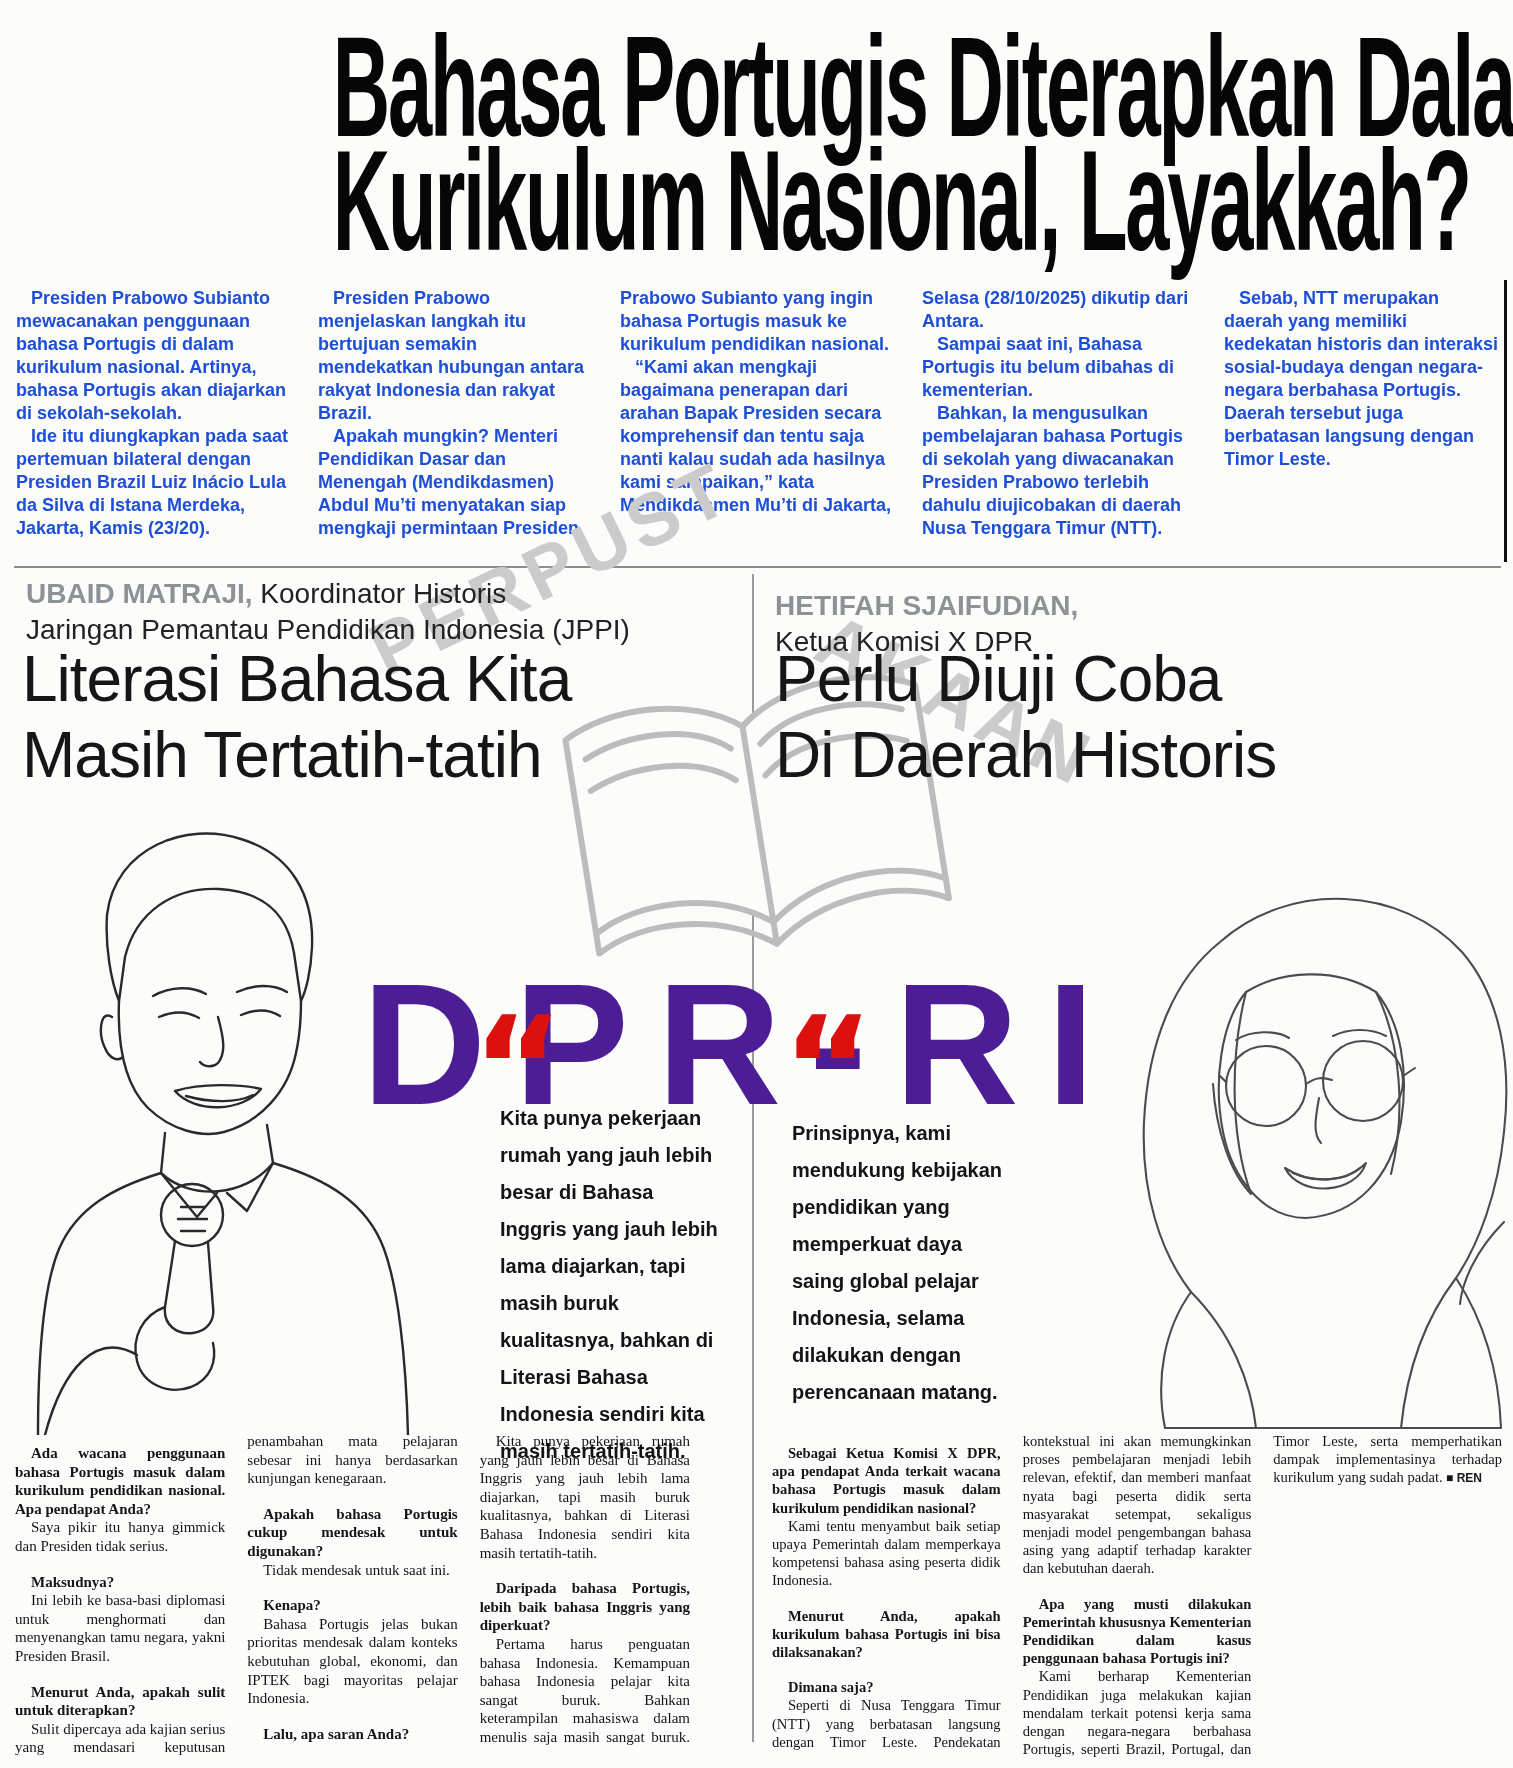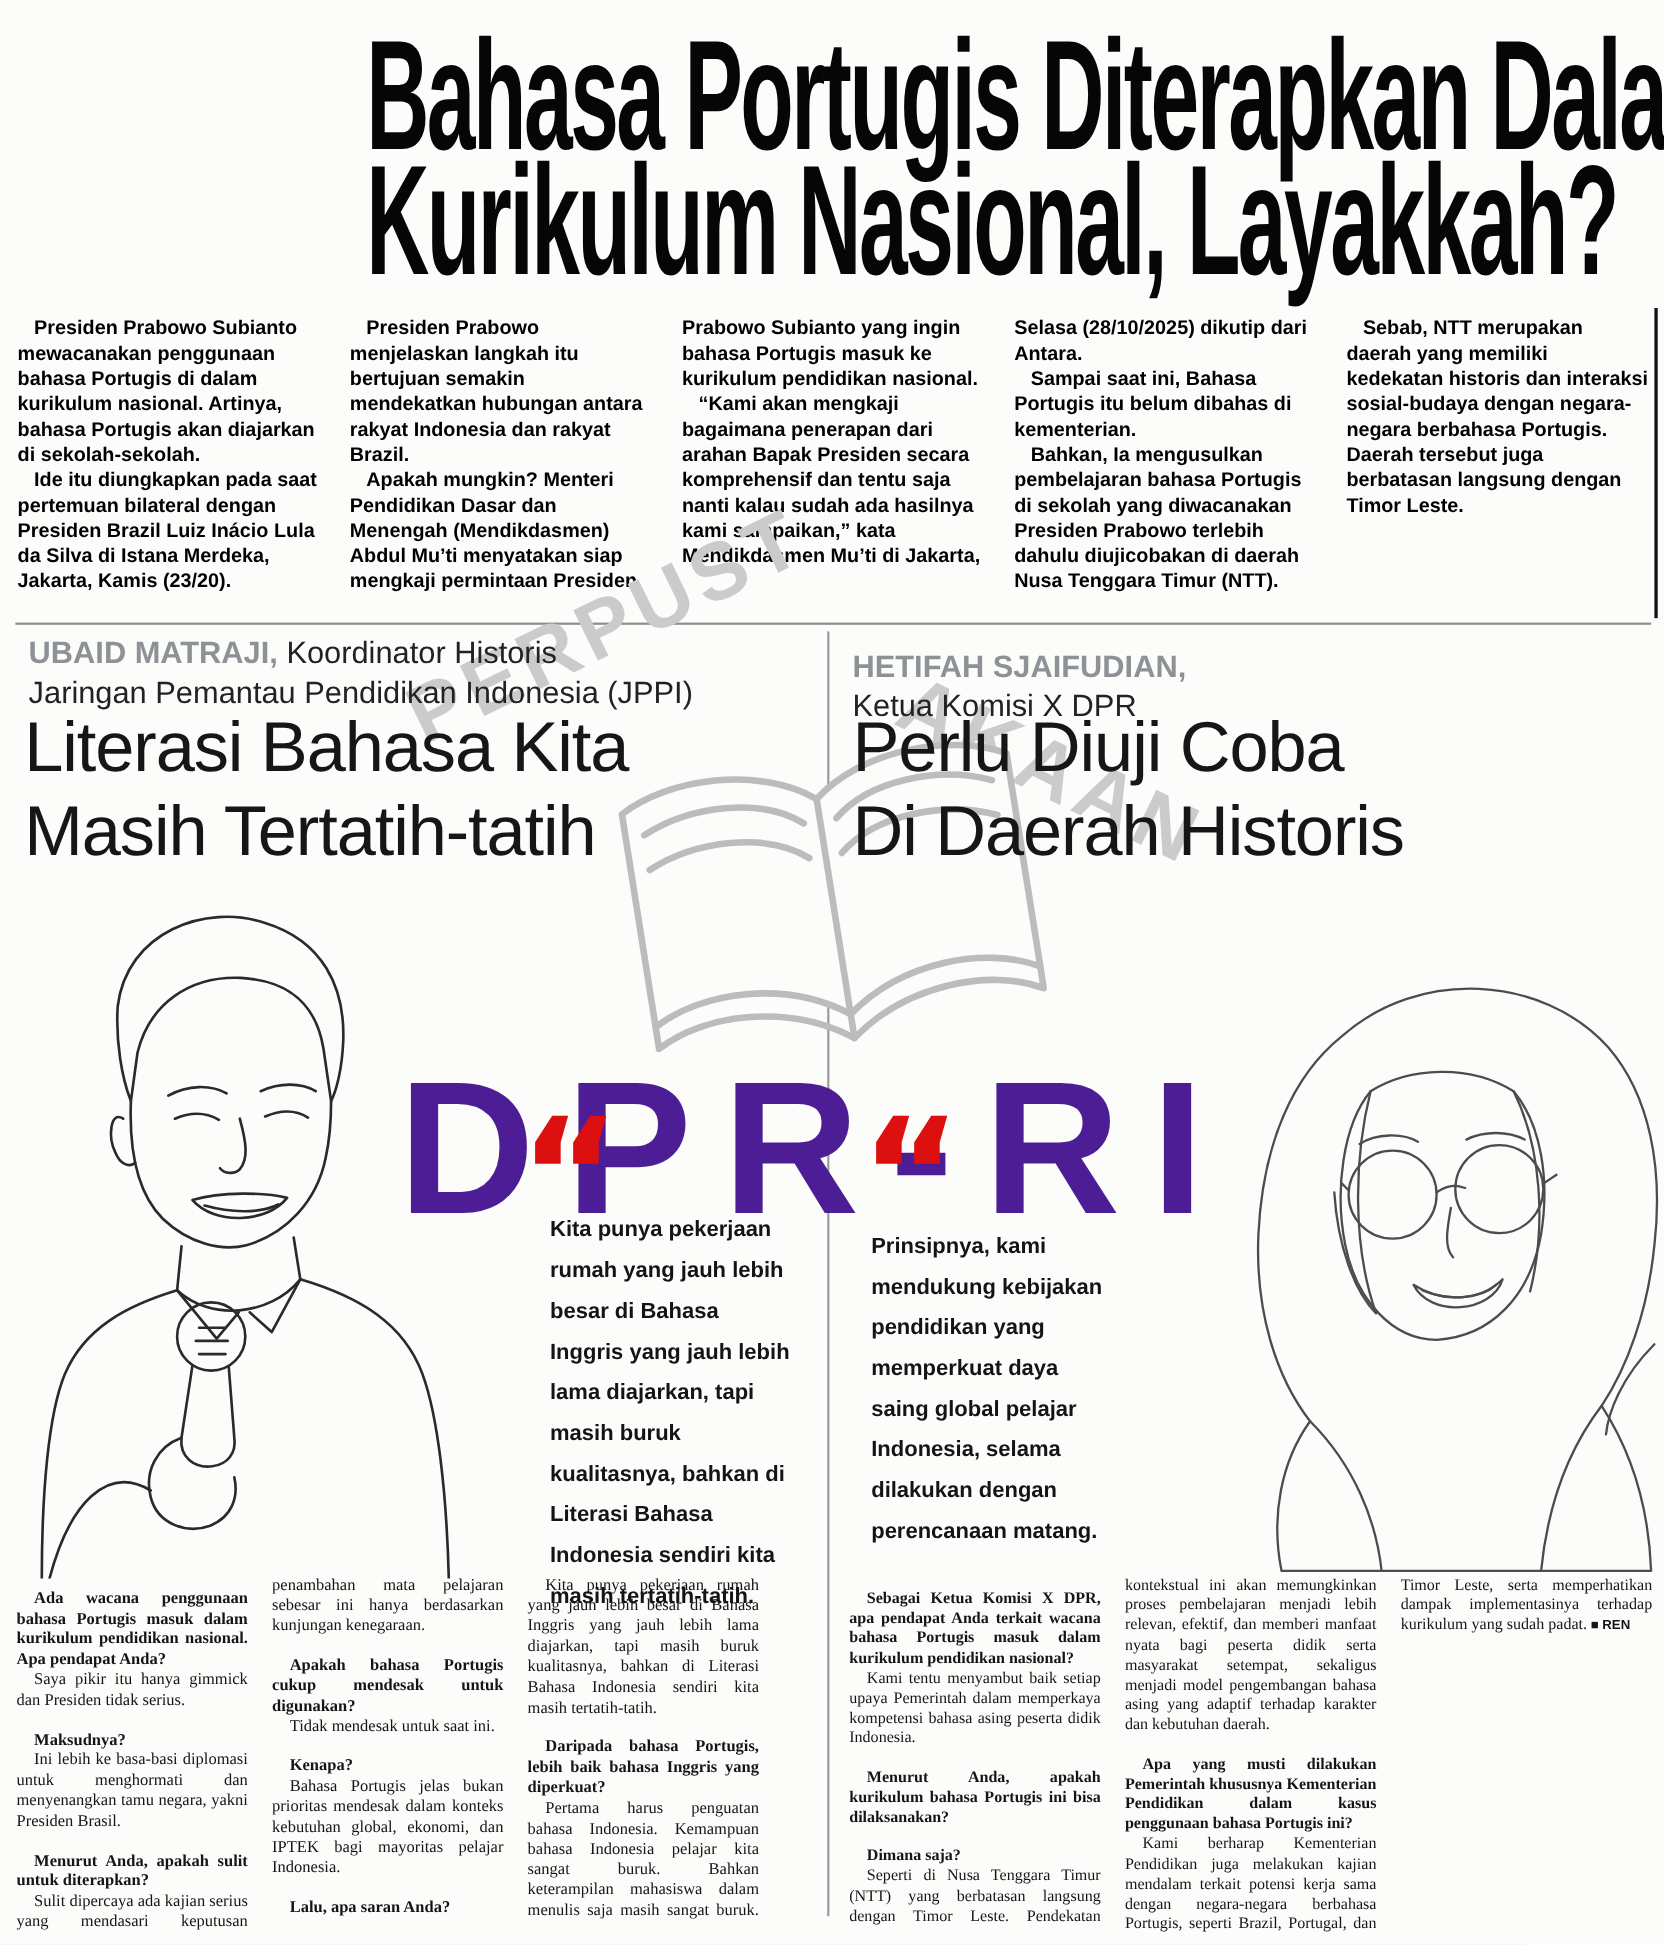--- a/index.html
+++ b/index.html
@@ -8,21 +8,21 @@
   p{margin:0;}
 
   
   .headline{position:absolute;top:30px;left:0;width:1513px;text-align:center;
             font-weight:700;font-size:142px;line-height:0.80;letter-spacing:-4px;
             color:#060606;transform:scaleX(0.56);transform-origin:50% 0;white-space:nowrap;}
 
   
   .intro{position:absolute;left:16px;top:287px;width:1484px;height:272px;
          column-count:5;column-gap:26px;column-fill:auto;overflow:hidden;
-         font-size:18px;font-weight:700;line-height:23px;color:#000000;}
+         font-size:18px;font-weight:700;line-height:23px;color:#1d4ed8;}
   .intro p{text-indent:15px;}
   .intro-rule-right{position:absolute;left:1504px;top:280px;width:3px;height:282px;background:#111;}
   .hr-main{position:absolute;left:14px;top:566px;width:1487px;height:2px;background:#8d8d8d;}
   .v-divider{position:absolute;left:752px;top:574px;width:2px;height:1168px;background:#9b9b9b;}
 
   
   .wm{position:absolute;color:#cbcbcb;z-index:1;}
   .wm-arc1{left:375px;top:612px;font-size:74px;font-weight:700;letter-spacing:6px;
            transform:rotate(-26deg);transform-origin:0 50%;}
   .wm-arc2{left:822px;top:592px;font-size:74px;font-weight:700;letter-spacing:6px;

